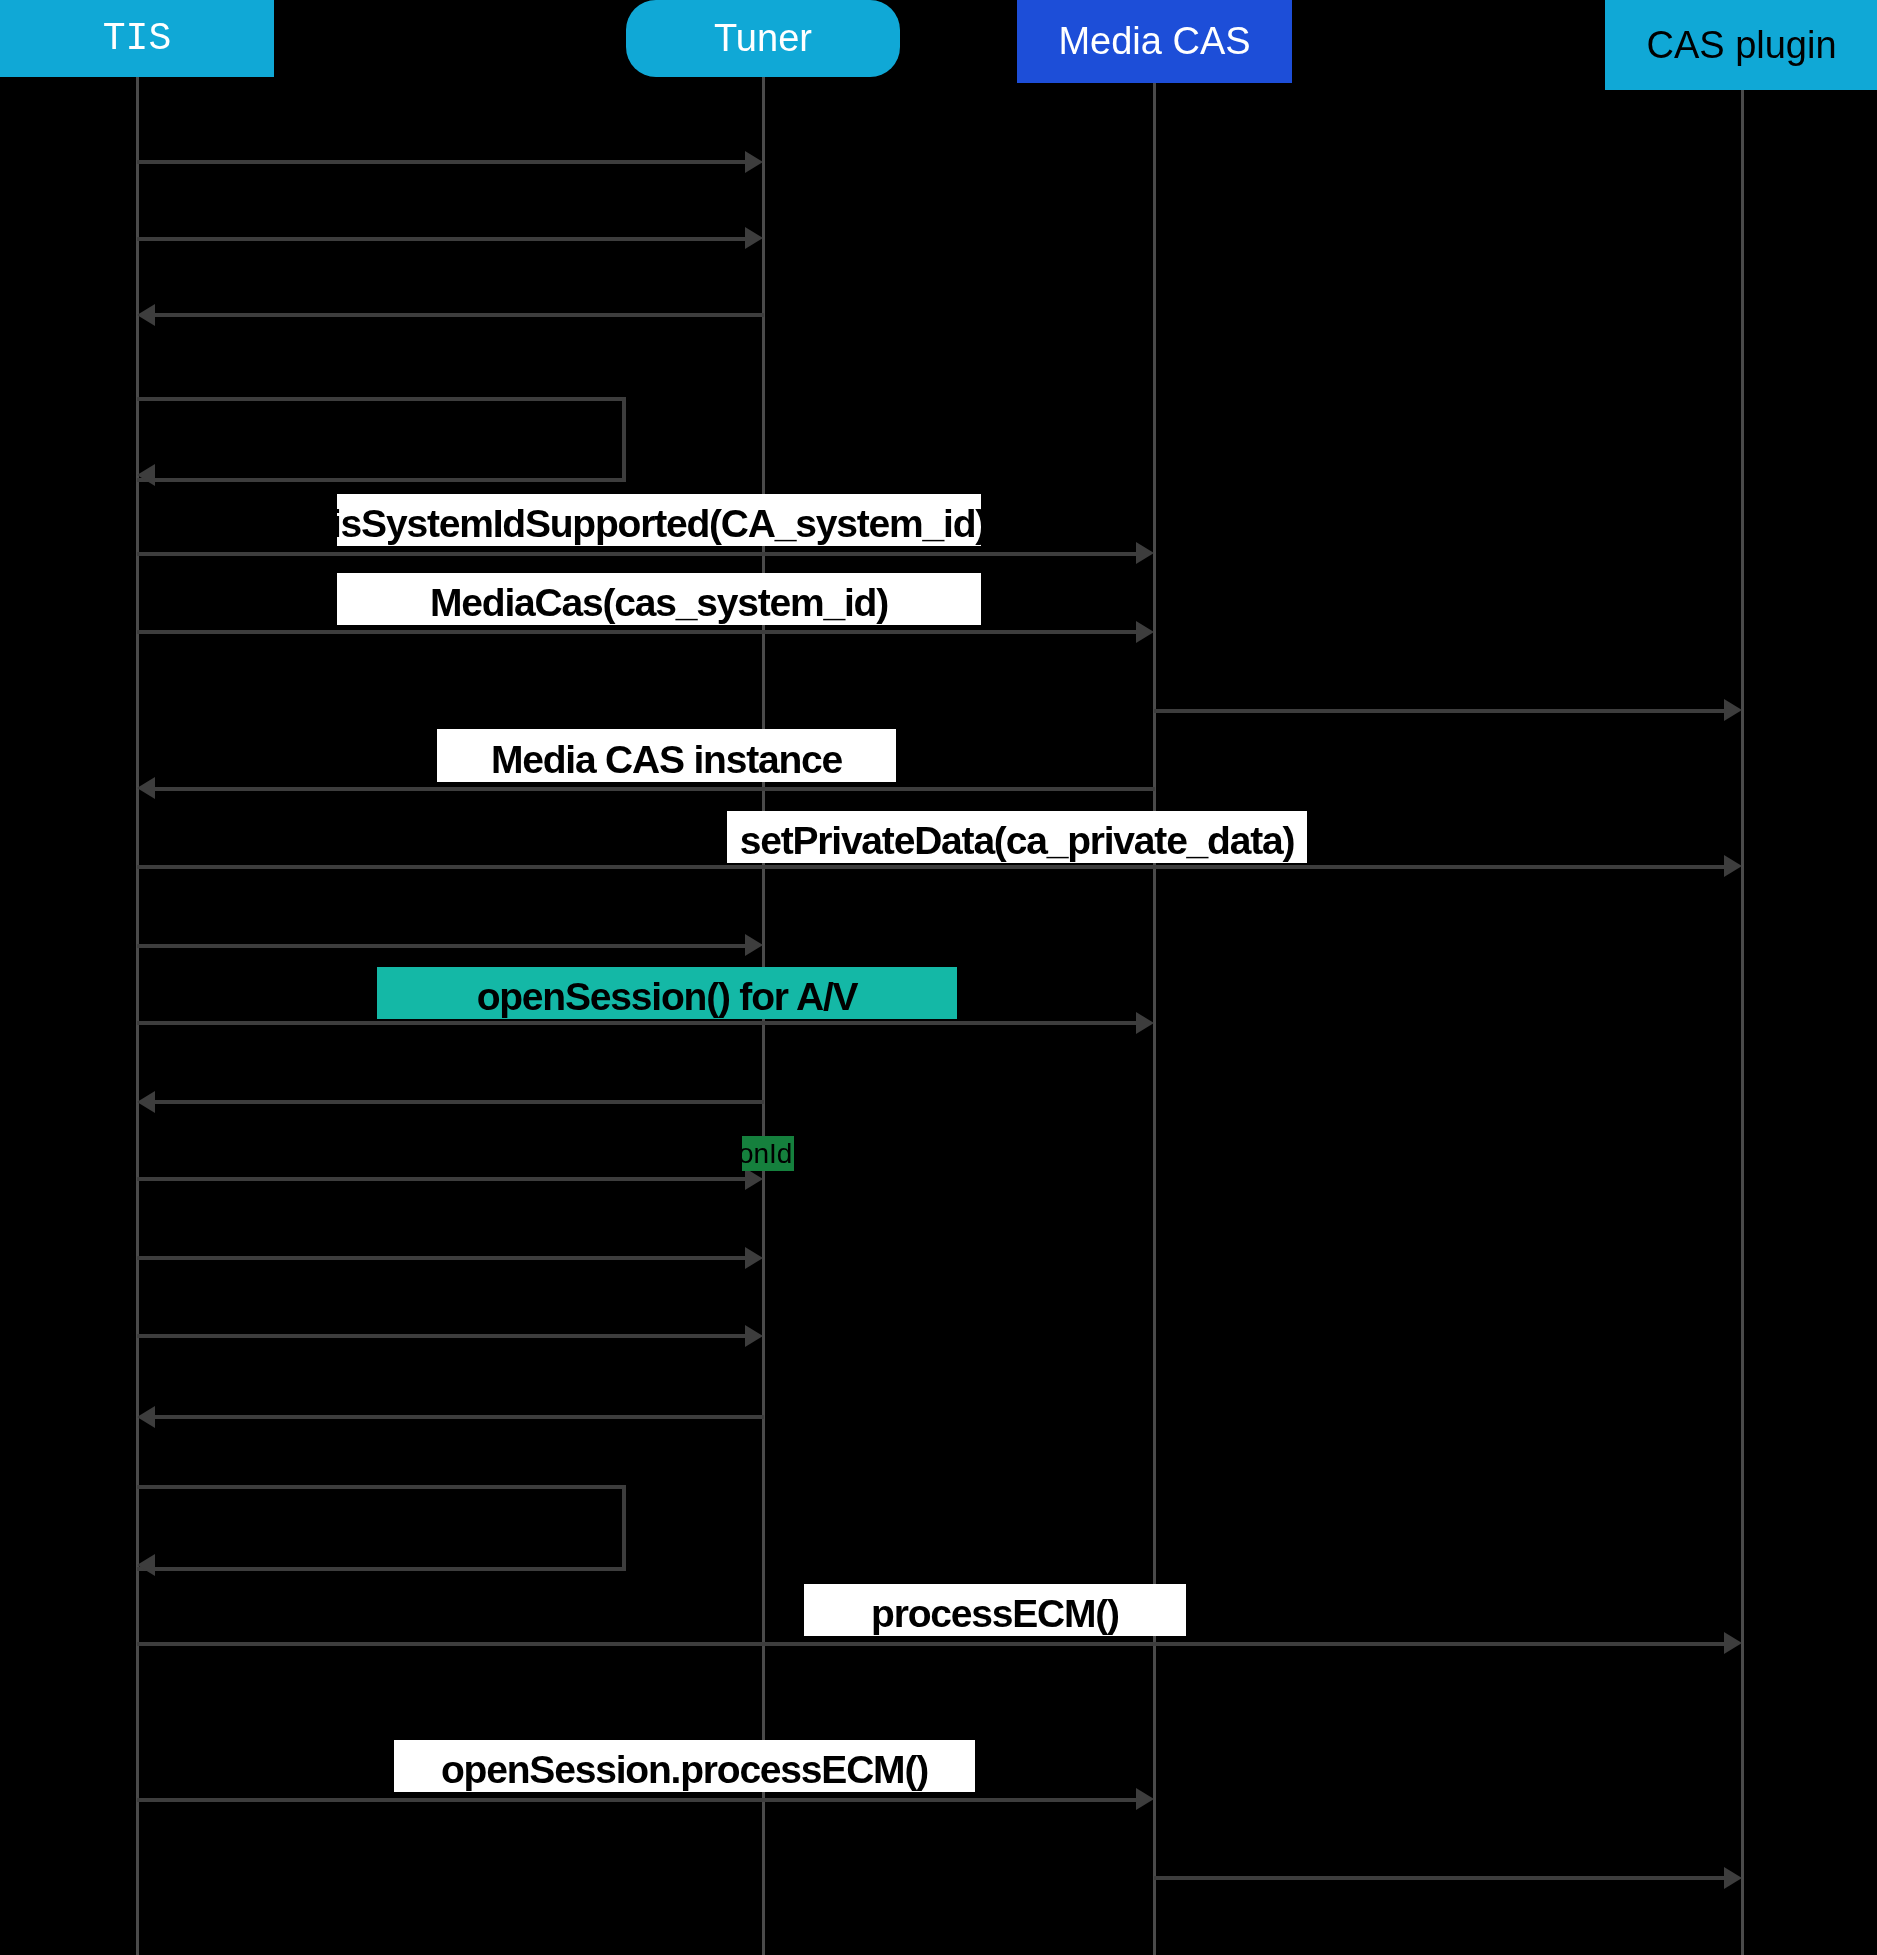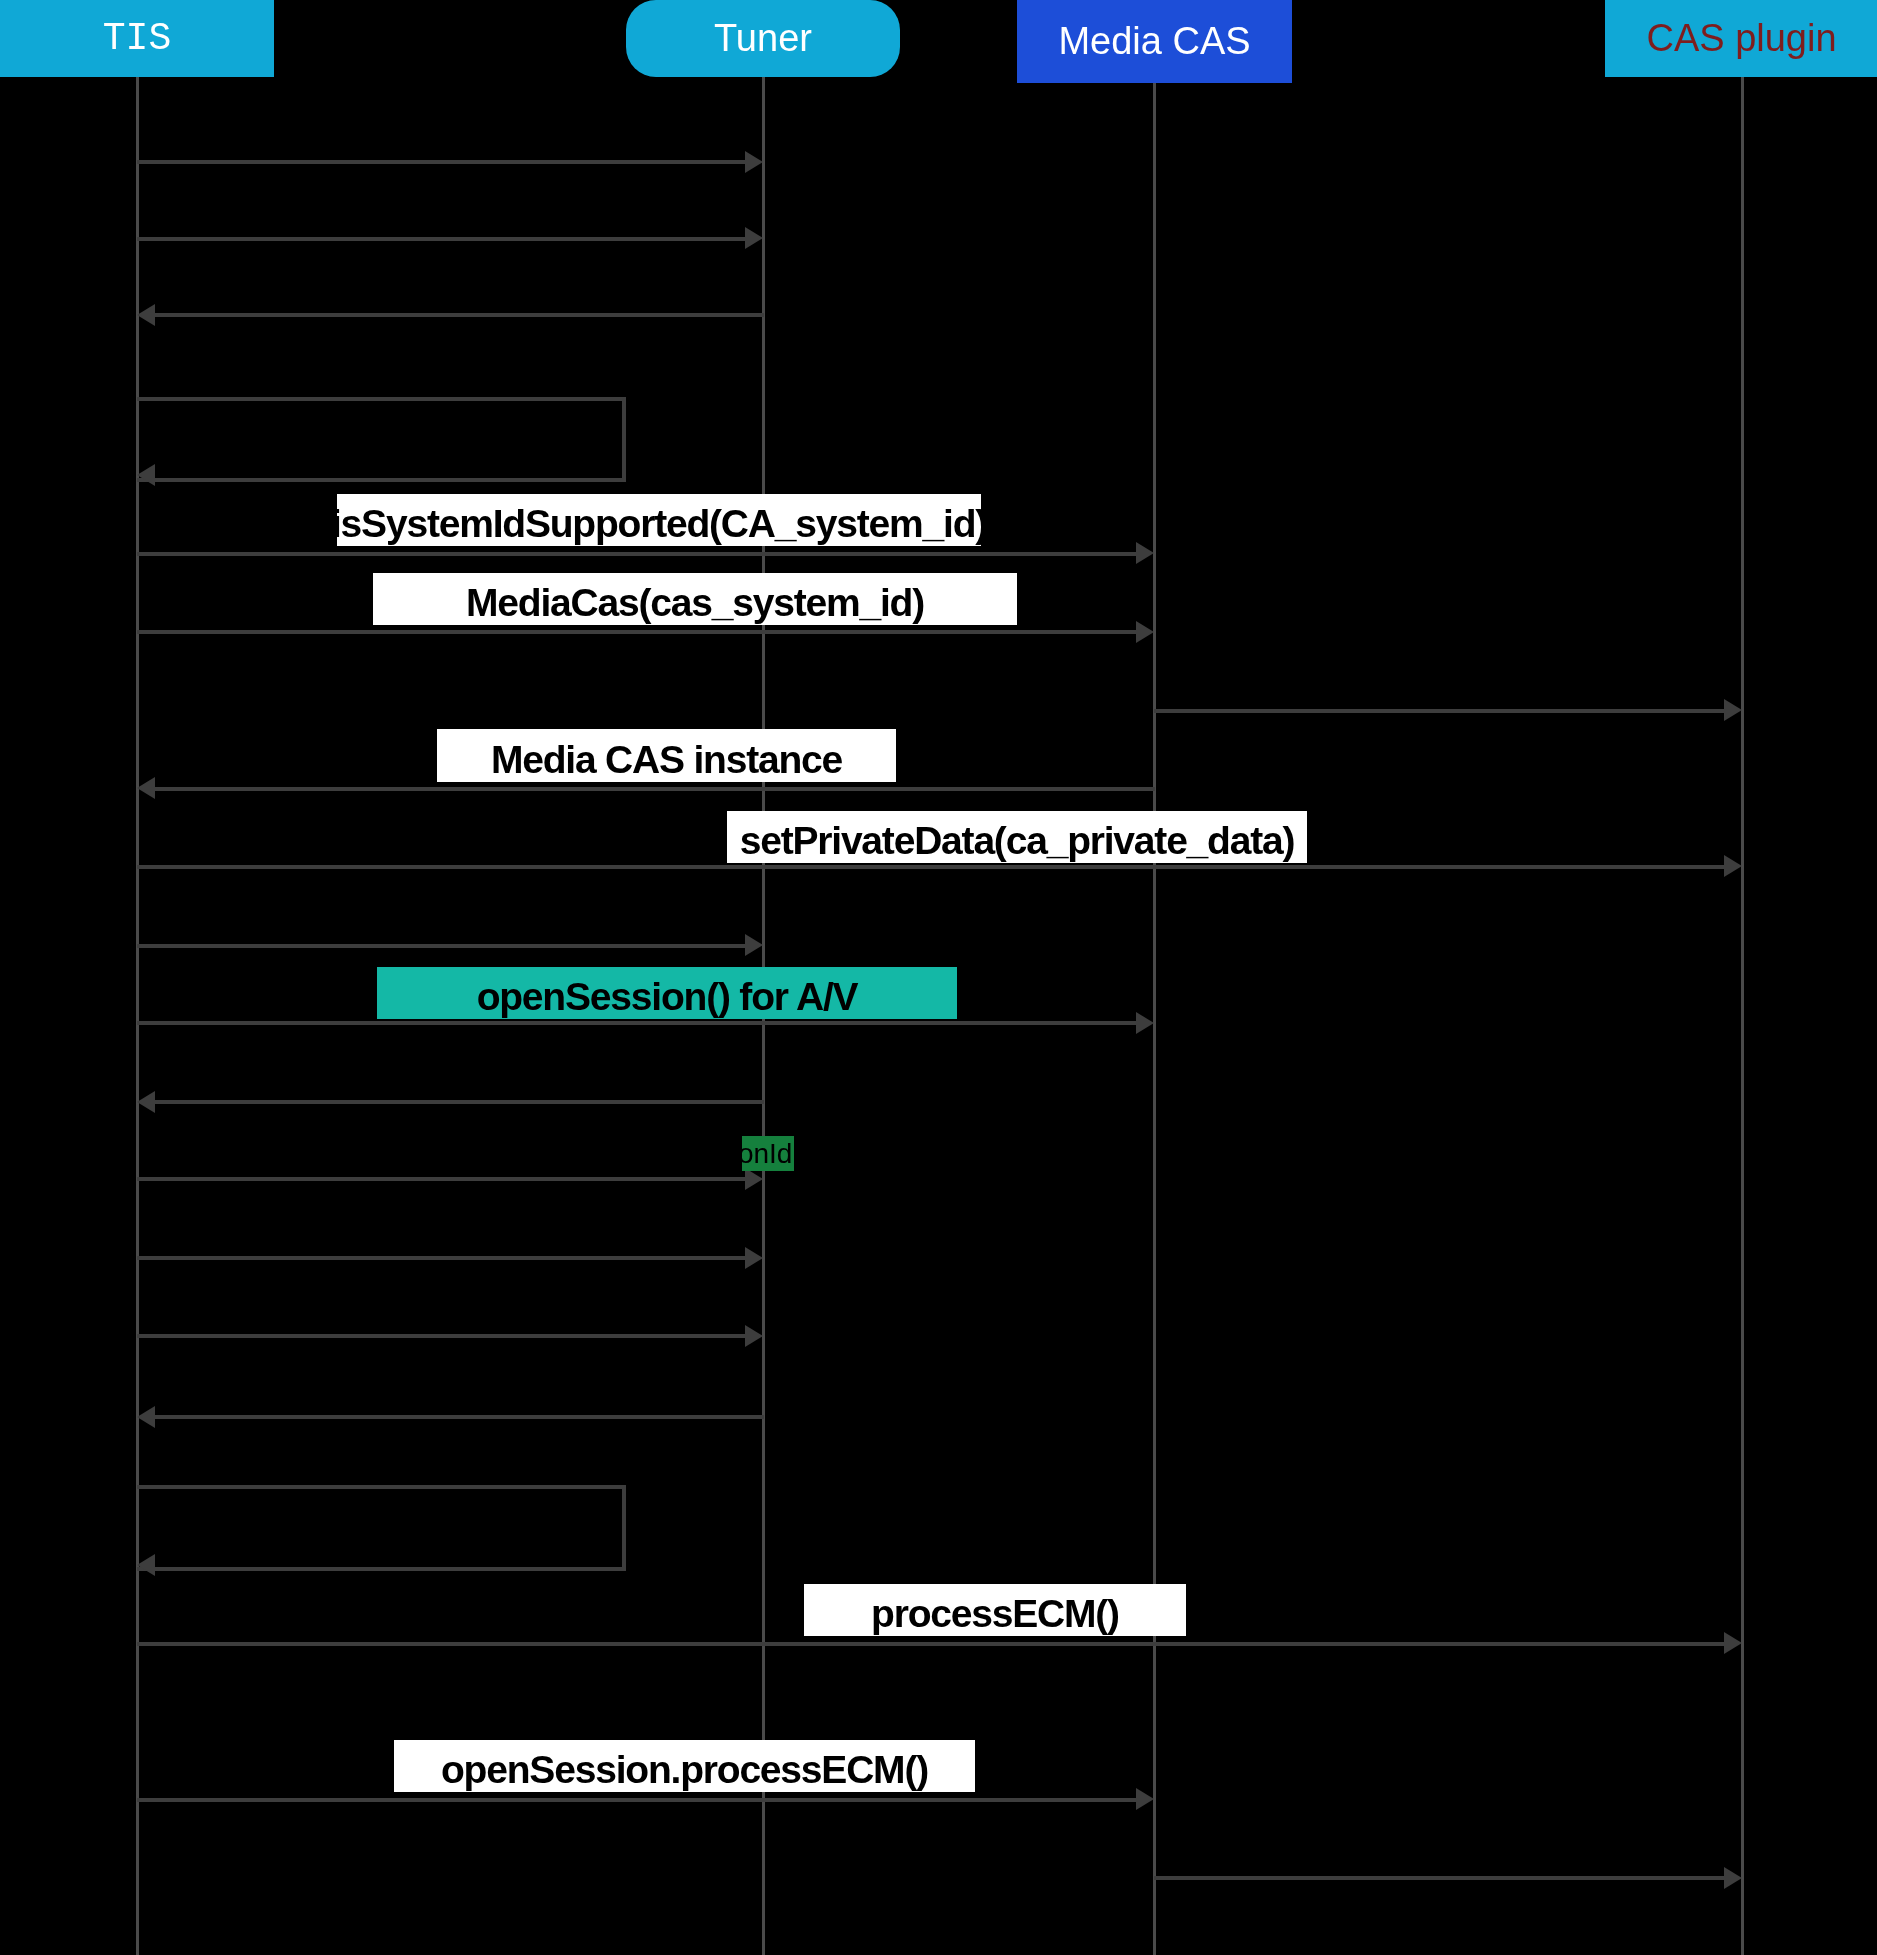--- a/index.html
+++ b/index.html
@@ -67,21 +67,21 @@
 <div id="canvas">
     <div class="actor" style="left: 0px; top: 0px; width: 274px; height: 77px; background: rgb(16, 168, 214); color: rgb(255, 255, 255); font-family: Liberation Mono, monospace;">
       <span>TIS</span>
     </div>
     <div class="actor" style="left: 626px; top: 0px; width: 274px; height: 77px; background: rgb(16, 168, 214); color: rgb(255, 255, 255); border-radius: 30px;">
       <span>Tuner</span>
     </div>
     <div class="actor" style="left: 1017px; top: 0px; width: 275px; height: 83px; background: #1d4ed8; color: rgb(255, 255, 255);">
       <span>Media CAS</span>
     </div>
-    <div class="actor" style="left: 1605px; top: 0px; width: 273px; height: 77px; background: rgb(16, 168, 214); color: #7f1d1d;">
+    <div class="actor" style="left: 1605px; top: 0px; width: 273px; height: 90px; background: rgb(16, 168, 214); color: #000000;">
       <span>CAS plugin</span>
     </div>
     <div class="lifeline" style="left: 136px; top: 77px; height: 1879px; background: rgb(74, 74, 74);"></div>
     <div class="lifeline" style="left: 762px; top: 77px; height: 1879px; background: rgb(74, 74, 74);"></div>
     <div class="lifeline" style="left: 1153px; top: 77px; height: 1879px; background: rgb(74, 74, 74);"></div>
     <div class="lifeline" style="left: 1741px; top: 77px; height: 1879px; background: rgb(74, 74, 74);"></div>
     <div class="shaft" style="left: 137px; top: 160px; width: 611px; background: rgb(61, 61, 61);"></div>
     <div class="head" style="left: 745px; top: 151px; border-left: 18px solid rgb(61, 61, 61);"></div>
     <div class="shaft" style="left: 137px; top: 237px; width: 611px; background: rgb(61, 61, 61);"></div>
     <div class="head" style="left: 745px; top: 227px; border-left: 18px solid rgb(61, 61, 61);"></div>
@@ -89,21 +89,21 @@
     <div class="head" style="left: 137px; top: 304px; border-right: 18px solid rgb(61, 61, 61);"></div>
     <div class="selfloop" style="left: 137px; top: 397px; width: 485px; height: 77px; border-color: rgb(61, 61, 61);"></div>
     <div class="head" style="left: 137px; top: 464px; border-right: 18px solid rgb(61, 61, 61);"></div>
     <div class="shaft" style="left: 137px; top: 552px; width: 1002px; background: rgb(61, 61, 61);"></div>
     <div class="head" style="left: 1136px; top: 542px; border-left: 18px solid rgb(61, 61, 61);"></div>
     <div class="msglabel" style="left: 337px; top: 494px; width: 644px; height: 52px; background: rgb(255, 255, 255); color: rgb(0, 0, 0);">
       <span>isSystemIdSupported(CA_system_id)</span>
     </div>
     <div class="shaft" style="left: 137px; top: 630px; width: 1002px; background: rgb(61, 61, 61);"></div>
     <div class="head" style="left: 1136px; top: 621px; border-left: 18px solid rgb(61, 61, 61);"></div>
-    <div class="msglabel" style="left: 337px; top: 573px; width: 644px; height: 52px; background: rgb(255, 255, 255); color: rgb(0, 0, 0); margin-left: 36px;">
+    <div class="msglabel" style="left: 337px; top: 573px; width: 644px; height: 52px; background: rgb(255, 255, 255); color: rgb(0, 0, 0);">
       <span>MediaCas(cas_system_id)</span>
     </div>
     <div class="shaft" style="left: 1154px; top: 709px; width: 572px; background: rgb(61, 61, 61);"></div>
     <div class="head" style="left: 1724px; top: 699px; border-left: 18px solid rgb(61, 61, 61);"></div>
     <div class="shaft" style="left: 153px; top: 787px; width: 1002px; background: rgb(61, 61, 61);"></div>
     <div class="head" style="left: 137px; top: 777px; border-right: 18px solid rgb(61, 61, 61);"></div>
     <div class="msglabel" style="left: 437px; top: 729px; width: 459px; height: 53px; background: rgb(255, 255, 255); color: rgb(0, 0, 0);">
       <span>Media CAS instance</span>
     </div>
     <div class="shaft" style="left: 137px; top: 865px; width: 1590px; background: rgb(61, 61, 61);"></div>

